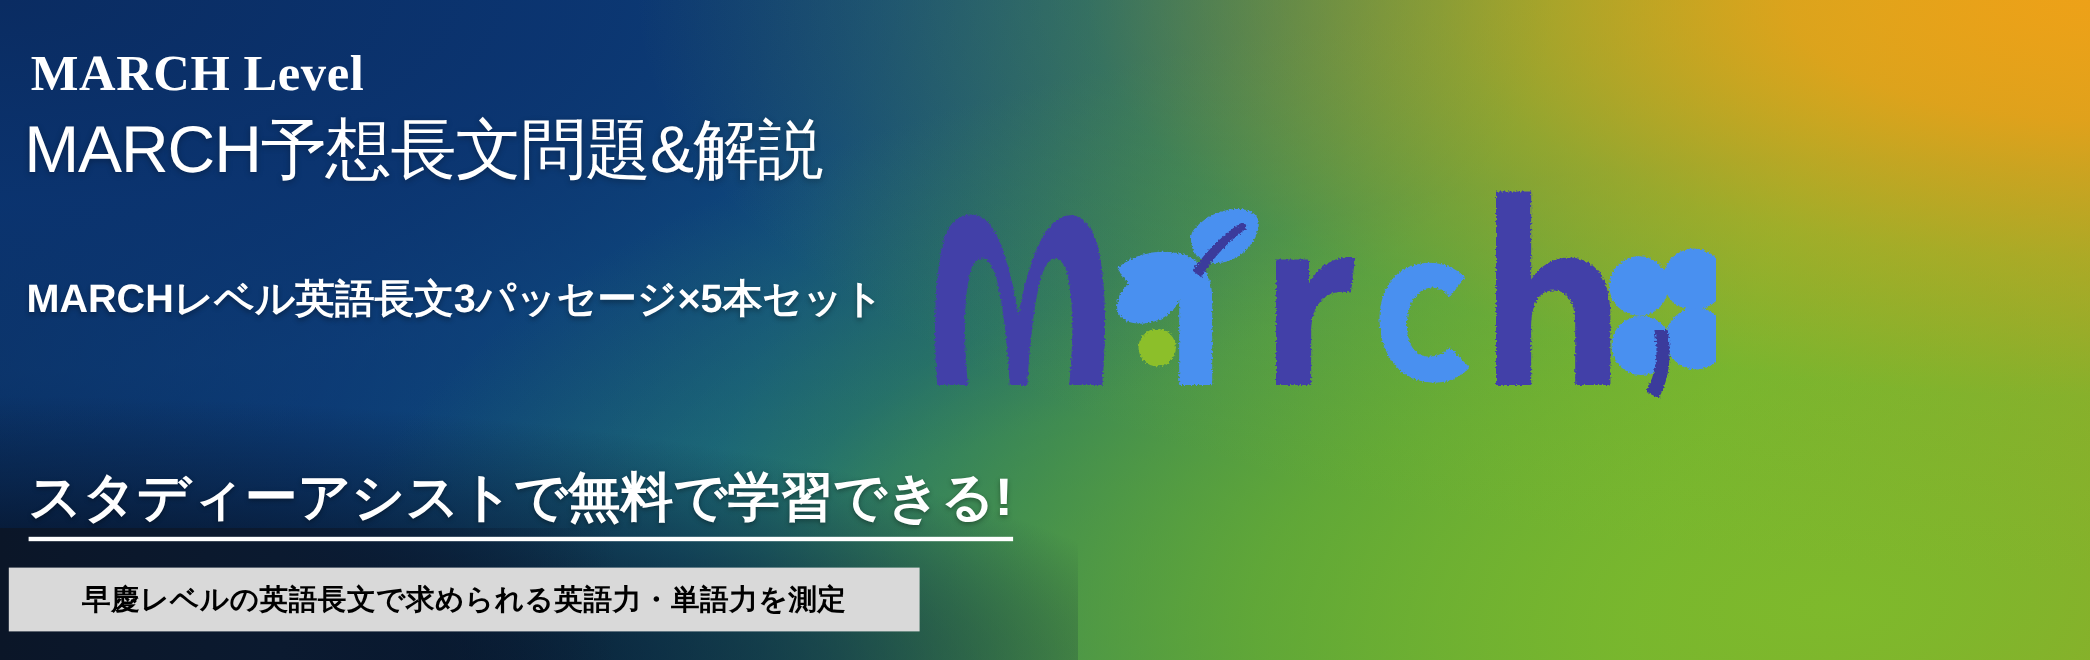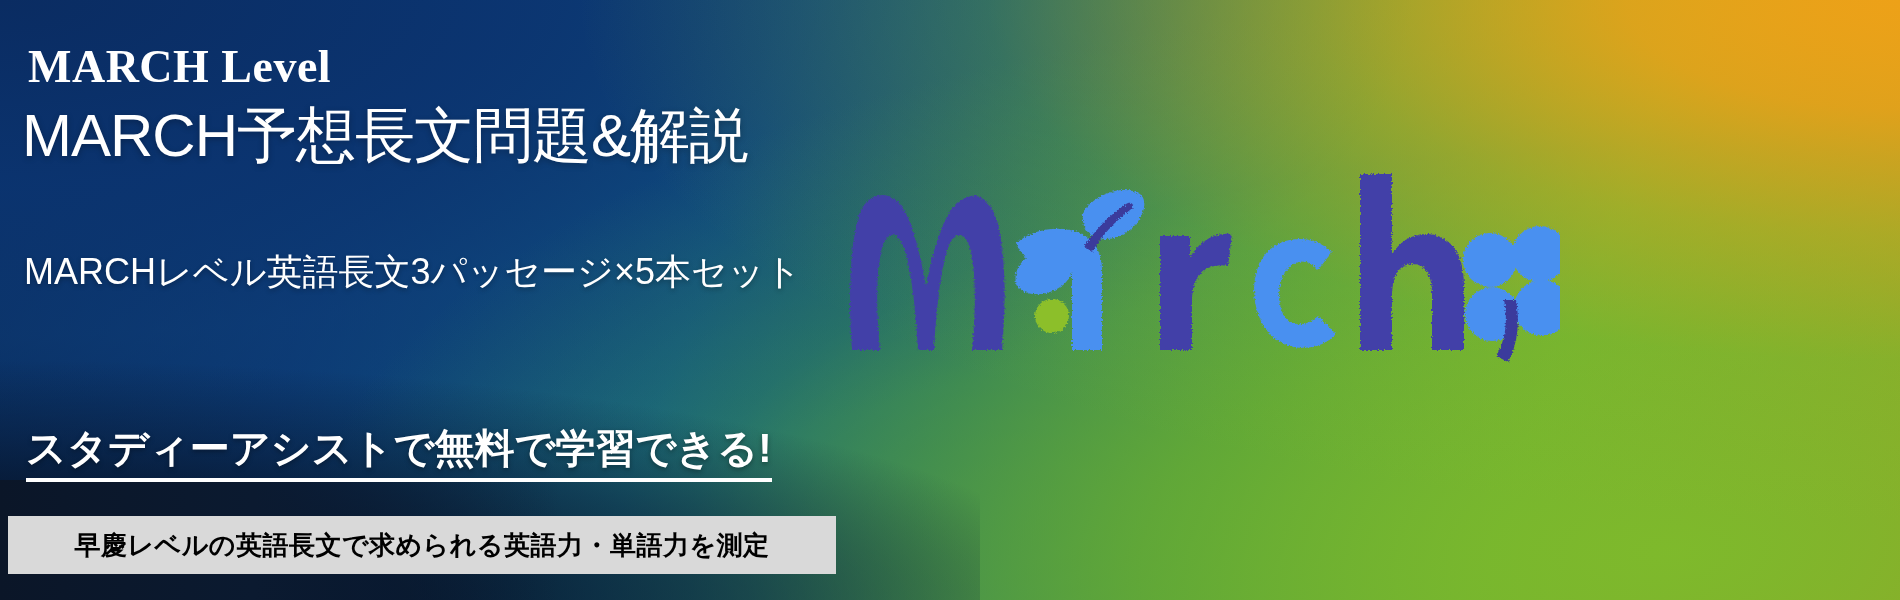--- a/index.html
+++ b/index.html
@@ -75,33 +75,33 @@
     letter-spacing: -1px;
     white-space: nowrap;
     text-shadow: 0 2px 6px rgba(0,0,0,0.28);
   }
 
   #subhead {
     position: absolute;
     left: 24px;
     top: 252px;
     font-size: 36px;
-    font-weight: 400;
+    font-weight: 700;
     line-height: 1.1;
     color: #ffffff;
     letter-spacing: 0px;
     white-space: nowrap;
     text-shadow: 0 2px 5px rgba(0,0,0,0.3);
   }
 
   #cta {
     position: absolute;
     left: 26px;
     top: 424px;
-    font-size: 40px;
+    font-size: 48px;
     font-weight: 700;
     line-height: 1.2;
     color: #ffffff;
     white-space: nowrap;
     padding-bottom: 6px;
     border-bottom: 4px solid #ffffff;
     display: inline-block;
     text-shadow: 0 2px 5px rgba(0,0,0,0.35);
     text-align: right;
   }

